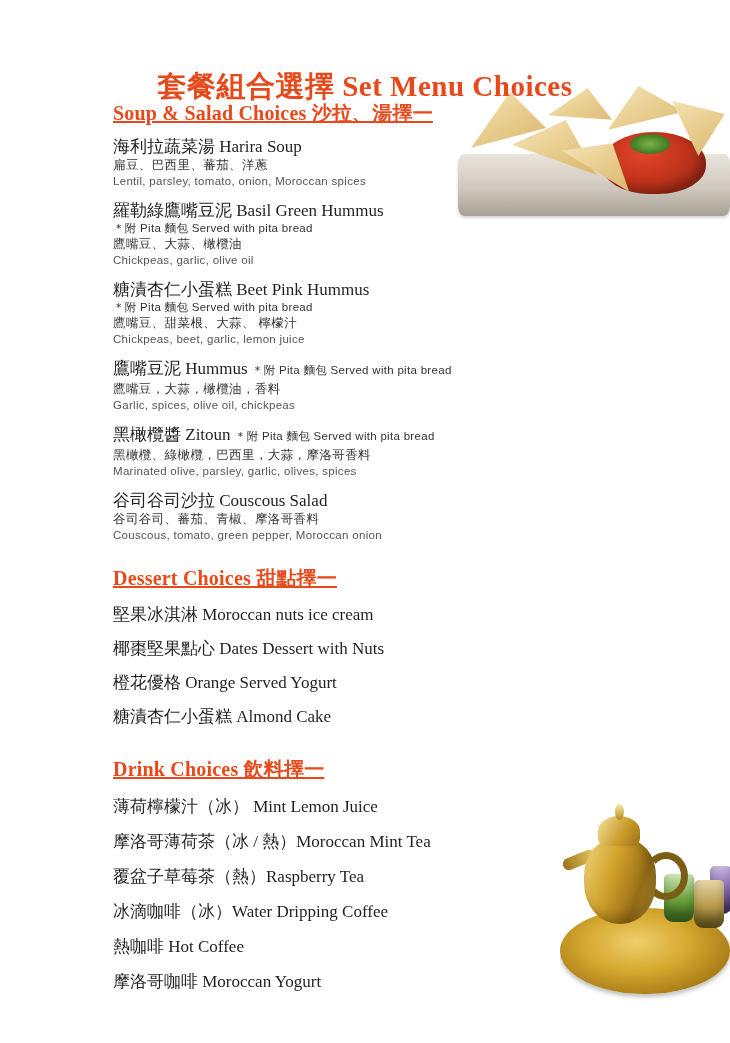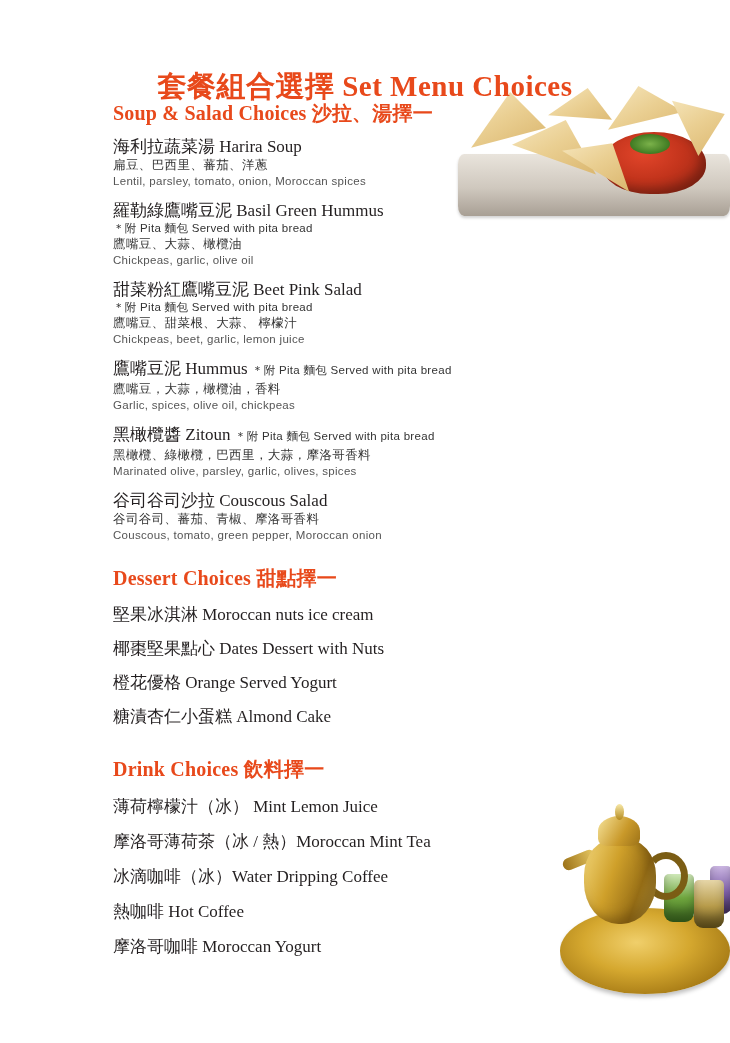--- a/index.html
+++ b/index.html
@@ -166,20 +166,21 @@
     left: 113px;
     top: 100px;
     width: 600px;
   }
 
   .section-head {
     color: #e8491b;
     font-size: 20px;
     margin: 0 0 9px 0;
     letter-spacing: 0.2px;
+    text-decoration: underline;
   }
   .section-head.dessert { margin-top: 22px; }
   .section-head.drink { margin-top: 28px; }
 
   .item { margin-bottom: 11px; }
 
   .item-name {
     font-size: 17px;
     line-height: 21px;
     color: #231f20;
@@ -255,21 +256,21 @@
     </div>
 
     <div class="item">
       <div class="item-name">羅勒綠鷹嘴豆泥 Basil Green Hummus</div>
       <div class="served-inline">＊附 Pita 麵包 Served with pita bread</div>
       <div class="cn-line">鷹嘴豆、大蒜、橄欖油</div>
       <div class="en-line">Chickpeas,  garlic, olive oil</div>
     </div>
 
     <div class="item">
-      <div class="item-name">甜菜粉紅鷹嘴豆泥 Beet Pink Salad</div>
+      <div class="item-name">糖漬杏仁小蛋糕 Beet Pink Hummus</div>
       <div class="served-inline">＊附 Pita 麵包 Served with pita bread</div>
       <div class="cn-line">鷹嘴豆、甜菜根、大蒜、 檸檬汁</div>
       <div class="en-line">Chickpeas, beet, garlic, lemon juice</div>
     </div>
 
     <div class="item">
       <div class="item-name">
         <span>鷹嘴豆泥 Hummus</span>
         <span class="served-inline">＊附 Pita 麵包 Served with pita bread</span>
       </div>
@@ -298,19 +299,20 @@
       <div class="simple-item">堅果冰淇淋 Moroccan nuts ice cream</div>
       <div class="simple-item">椰棗堅果點心 Dates Dessert with Nuts</div>
       <div class="simple-item">橙花優格 Orange Served Yogurt</div>
       <div class="simple-item">糖漬杏仁小蛋糕 Almond Cake</div>
     </div>
 
     <h2 class="section-head drink">Drink Choices 飲料擇一</h2>
     <div class="simple-list drinks">
       <div class="simple-item">薄荷檸檬汁（冰） Mint Lemon Juice</div>
       <div class="simple-item">摩洛哥薄荷茶（冰 / 熱）Moroccan Mint Tea</div>
+      <div class="simple-item">覆盆子草莓茶（熱）Raspberry Tea</div>
       <div class="simple-item">冰滴咖啡（冰）Water Dripping Coffee</div>
       <div class="simple-item">熱咖啡 Hot Coffee</div>
       <div class="simple-item">摩洛哥咖啡 Moroccan Yogurt</div>
     </div>
 
   </div>
 </div>
 
 </body></html>

